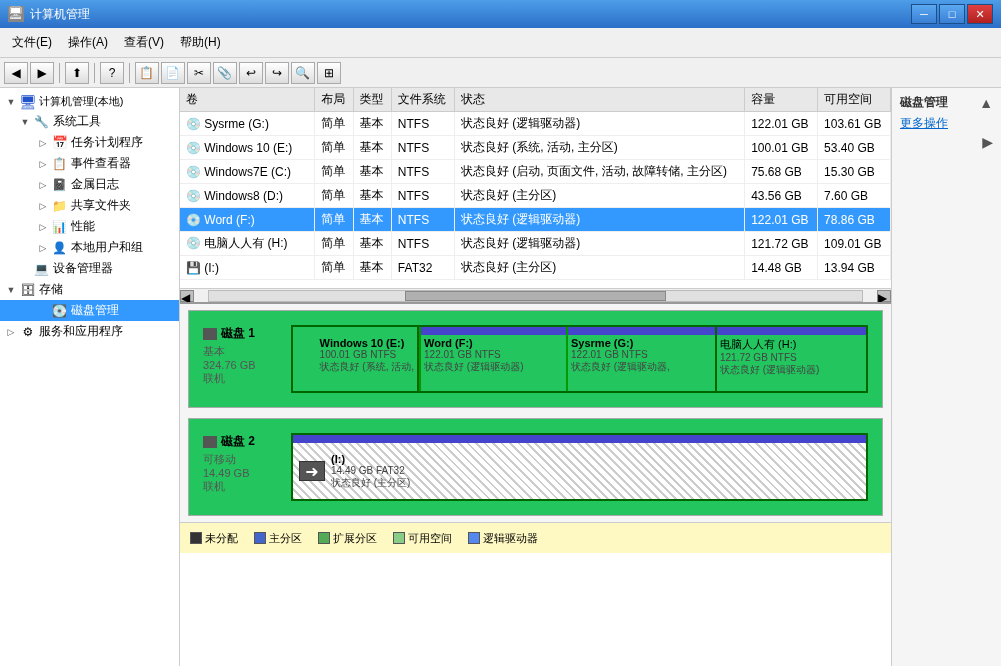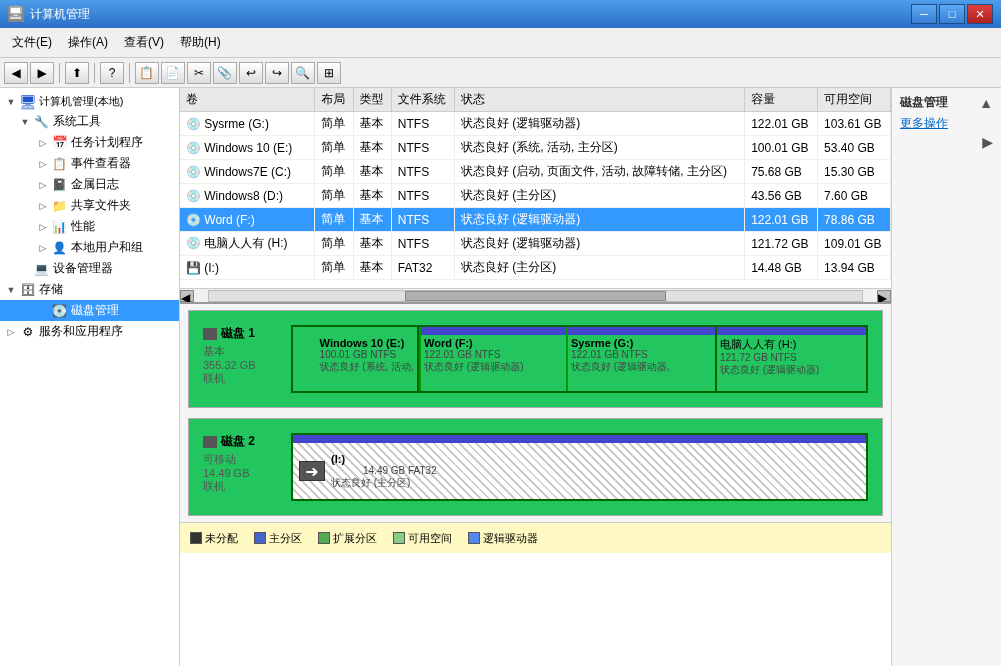--- a/index.html
+++ b/index.html
@@ -439,21 +439,21 @@
       <div class="disk-map-area">
 
         <div class="disk-row">
           <div style="display:flex; gap:8px; align-items:flex-start;">
             <div style="min-width:80px;">
               <div style="display:flex;align-items:center;margin-bottom:2px;">
                 <span style="width:14px;height:12px;background:#555;display:inline-block;margin-right:4px;"></span>
                 <strong>磁盘 1</strong>
               </div>
               <div style="font-size:11px;color:#555;">基本</div>
-              <div style="font-size:11px;color:#555;">355.32 GB</div>
+              <div style="font-size:11px;color:#555;">324.76 GB</div>
               <div style="font-size:11px;color:#555;">联机</div>
             </div>
             <div style="flex:1;border:2px solid #006600;display:flex;height:68px;overflow:hidden;">
 
               <div style="width:22%;border-right:2px solid #006600;display:flex;flex-direction:column;overflow:hidden;align-items:flex-end;">
                 <div style="height:8px;background:#4444cc;"></div>
                 <div style="padding:2px 3px;font-size:11px;">
                   <div style="font-weight:bold;">Windows 10 (E:)</div>
                   <div style="font-size:10px;color:#444;">100.01 GB NTFS</div>
                   <div style="font-size:10px;color:#444;">状态良好 (系统, 活动,</div>
@@ -500,21 +500,21 @@
               <div style="font-size:11px;color:#555;">可移动</div>
               <div style="font-size:11px;color:#555;">14.49 GB</div>
               <div style="font-size:11px;color:#555;">联机</div>
             </div>
             <div style="flex:1;border:2px solid #006600;display:flex;flex-direction:column;height:68px;overflow:hidden;">
               <div style="height:8px;background:#4444cc;"></div>
               <div style="flex:1;background-image:repeating-linear-gradient(45deg,#cccccc 0px,#cccccc 2px,white 2px,white 6px);display:flex;align-items:center;padding:4px 6px;">
                 <div style="background:#555;color:white;font-size:16px;width:26px;height:20px;display:flex;align-items:center;justify-content:center;margin-right:6px;border:1px solid #333;">➜</div>
                 <div>
                   <div style="font-weight:bold;font-size:11px;">(I:)</div>
-                  <div style="font-size:10px;color:#444;margin-left:32px;">14.49 GB FAT32</div>
+                  <div style="font-size:10px;color:#444;">14.49 GB FAT32</div>
                   <div style="font-size:10px;color:#444;">状态良好 (主分区)</div>
                 </div>
               </div>
             </div>
           </div>
         </div>
 
       </div>
 
       <div class="legend-bar">

